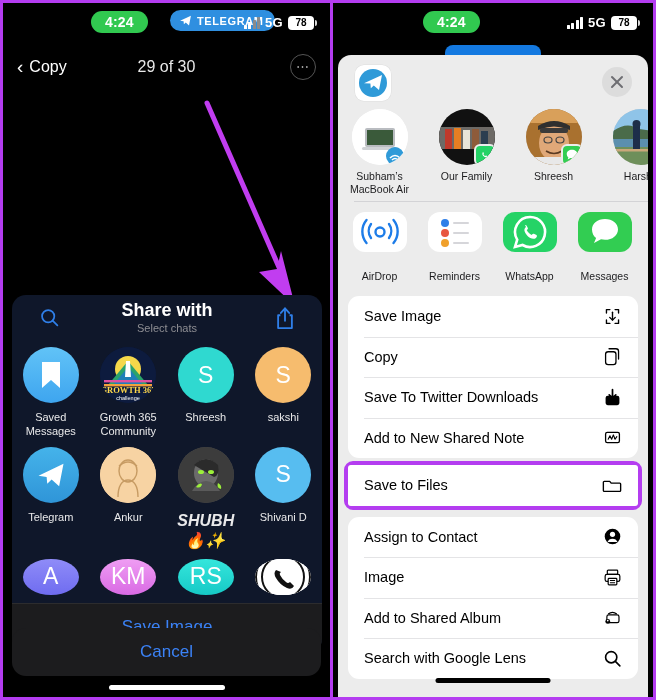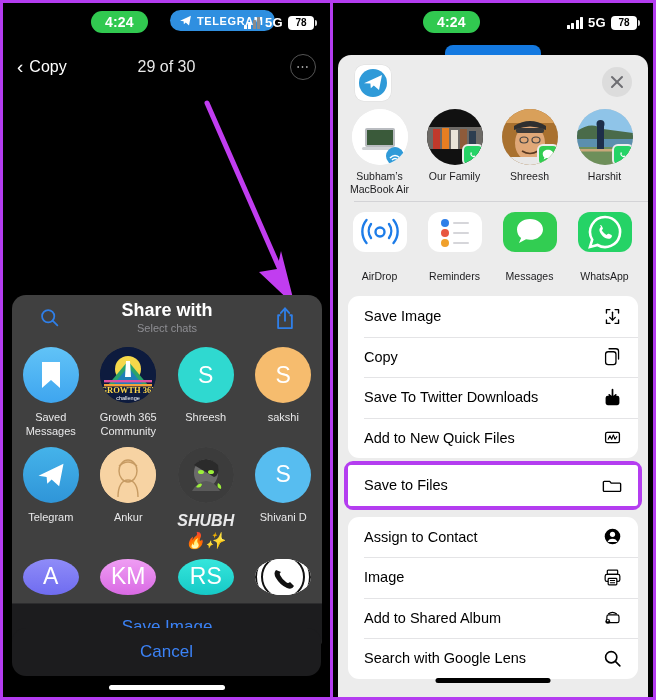--- a/index.html
+++ b/index.html
@@ -70,21 +70,21 @@
     color:#cfcfcf; font-size:13px; letter-spacing:1px; line-height:0;
   }
   .photo-area{ position:absolute; top:84px; left:0; right:0; bottom:0; background:#000; }
 
   
   .arrow-svg{ position:absolute; left:170px; top:88px; width:150px; height:240px; pointer-events:none; }
 
   
   .tg-sheet{
     position:absolute; left:9px; right:8px; top:292px;
-    background:#404040; border-radius:14px; overflow:hidden; z-index:4;
+    background:#0f172a; border-radius:14px; overflow:hidden; z-index:4;
   }
   .tg-head{ position:relative; height:48px; padding-top:5px; }
   .tg-title{ text-align:center; color:#fff; font-size:18px; font-weight:bold; }
   .tg-sub{ text-align:center; color:#8e8e93; font-size:11px; margin-top:1px; }
   .ic-search{ position:absolute; left:27px; top:12px; }
   .ic-share{ position:absolute; right:26px; top:11px; }
 
   .grid{ padding:4px 0 0; }
   .grid-row{ display:flex; }
   .cell{ width:25%; display:flex; flex-direction:column; align-items:center; padding-bottom:8px; }
@@ -121,21 +121,21 @@
     position:absolute; left:17px; top:10px; width:36px; height:36px; border-radius:9px;
     background:#fff; display:flex; align-items:center; justify-content:center;
     box-shadow:0 0 0 .5px rgba(0,0,0,.06);
   }
   .close-btn{
     position:absolute; right:16px; top:12px; width:30px; height:30px; border-radius:50%;
     background:#dcdcdc; display:flex; align-items:center; justify-content:center;
     color:#6d6d72; font-size:17px; line-height:0;
   }
 
-  .people-row{ display:flex; padding:0 8px; gap:8px; height:92px; }
+  .people-row{ display:flex; padding:0 8px; gap:20px; height:92px; }
   .person{ width:67px; flex:0 0 auto; display:flex; flex-direction:column; align-items:center; }
   .person .pic{ width:56px; height:56px; border-radius:50%; overflow:hidden; position:relative; background:#c9c9c9; }
   .badge{
     position:absolute; right:-1px; bottom:-1px; width:22px; height:22px; border-radius:6px;
     display:flex; align-items:center; justify-content:center; border:2px solid #ececec;
   }
   .badge.wa{ background:#25d366; }
   .badge.msg{ background:#32cd52; }
   .badge.ad{ background:transparent; border:none; right:2px; bottom:-2px; }
   .pname{ font-size:10.5px; color:#1c1c1e; text-align:center; margin-top:5px; line-height:1.2; }
@@ -500,39 +500,39 @@
               <circle cx="12" cy="23" r="4" fill="#e8563f"></circle>
                 <rect x="20" y="22" width="16" height="2" rx="1" fill="#d6d6da"></rect>
               <circle cx="12" cy="33" r="4" fill="#f0a02c"></circle>
                 <rect x="20" y="32" width="16" height="2" rx="1" fill="#d6d6da"></rect>
             </svg>
           </div>
           <div class="aname">Reminders</div>
         </div>
 
         <div class="app">
+          <div class="appicon" style="background:#25d366">
+            <svg width="40" height="40" viewBox="0 0 40 40">
+              <path d="M20 5a15 15 0 00-12.8 22.7L5 35l7.6-2A15 15 0 1020 5z" fill="none" stroke="#fff" stroke-width="2.6"></path>
+              <path d="M15 13c.7-.2 1.4 0 1.8.9l1 2c.3.6 0 1.2-.4 1.6l-.7.6c1 2.2 2.7 3.8 5 4.8l.6-.7c.4-.5 1-.7 1.6-.4l2.1 1c.8.4 1.1 1.2.8 1.9-.5 1.3-2 2.2-3.4 2-4.3-.6-7.6-3.7-8.9-7.8-.4-1.4.3-3 1.5-3.9z" fill="#fff"></path>
+            </svg>
+          </div>
+          <div class="aname">WhatsApp</div>
+        </div>
+
+        <div class="app">
           <div class="appicon" style="background:#32cd52">
             <svg width="38" height="38" viewBox="0 0 38 38">
                 <path d="M19 6c7.5 0 13 4.6 13 10.4S26.5 26.8 19 26.8c-1.4 0-2.8-.2-4-.5L8 30l2.1-5C7.6 23.2 6 20 6 16.4 6 10.6 11.5 6 19 6z" fill="#fff"></path>
               </svg>
           </div>
           <div class="aname">Messages</div>
         </div>
 
         <div class="app">
-          <div class="appicon" style="background:#25d366">
-            <svg width="40" height="40" viewBox="0 0 40 40">
-              <path d="M20 5a15 15 0 00-12.8 22.7L5 35l7.6-2A15 15 0 1020 5z" fill="none" stroke="#fff" stroke-width="2.6"></path>
-              <path d="M15 13c.7-.2 1.4 0 1.8.9l1 2c.3.6 0 1.2-.4 1.6l-.7.6c1 2.2 2.7 3.8 5 4.8l.6-.7c.4-.5 1-.7 1.6-.4l2.1 1c.8.4 1.1 1.2.8 1.9-.5 1.3-2 2.2-3.4 2-4.3-.6-7.6-3.7-8.9-7.8-.4-1.4.3-3 1.5-3.9z" fill="#fff"></path>
-            </svg>
-          </div>
-          <div class="aname">WhatsApp</div>
-        </div>
-
-        <div class="app">
 
           <div class="aname"></div>
         </div>
       </div>
 
       <div class="card">
         <div class="arow">
           <span>Save Image</span>
           <span>
             <svg width="19" height="19" viewBox="0 0 22 22">
@@ -555,21 +555,21 @@
           <span>Save To Twitter Downloads</span>
           <span>
             <svg width="19" height="19" viewBox="0 0 22 22">
               <rect x="3" y="9" width="16" height="11" rx="2.5" fill="#000"></rect>
               <line x1="11" y1="2" x2="11" y2="11" stroke="#000" stroke-width="2" stroke-linecap="round"></line>
               <path d="M7.2 8 L11 11.8 L14.8 8" stroke="#000" stroke-width="2" fill="none" stroke-linecap="round" stroke-linejoin="round"></path>
             </svg>
           </span>
         </div>
         <div class="arow">
-          <span>Add to New Quick Files</span>
+          <span>Add to New Shared Note</span>
           <span>
             <svg width="19" height="19" viewBox="0 0 22 22">
               <rect x="3" y="5" width="16" height="12" rx="2" stroke="#000" stroke-width="1.5" fill="none"></rect>
               <path d="M6 13 l2-4 l2 4 l2-5 l2 5 l2-3" stroke="#000" stroke-width="1.3" fill="none" stroke-linecap="round" stroke-linejoin="round"></path>
             </svg>
           </span>
         </div>
       </div>
 
       <div class="hl-wrap">

